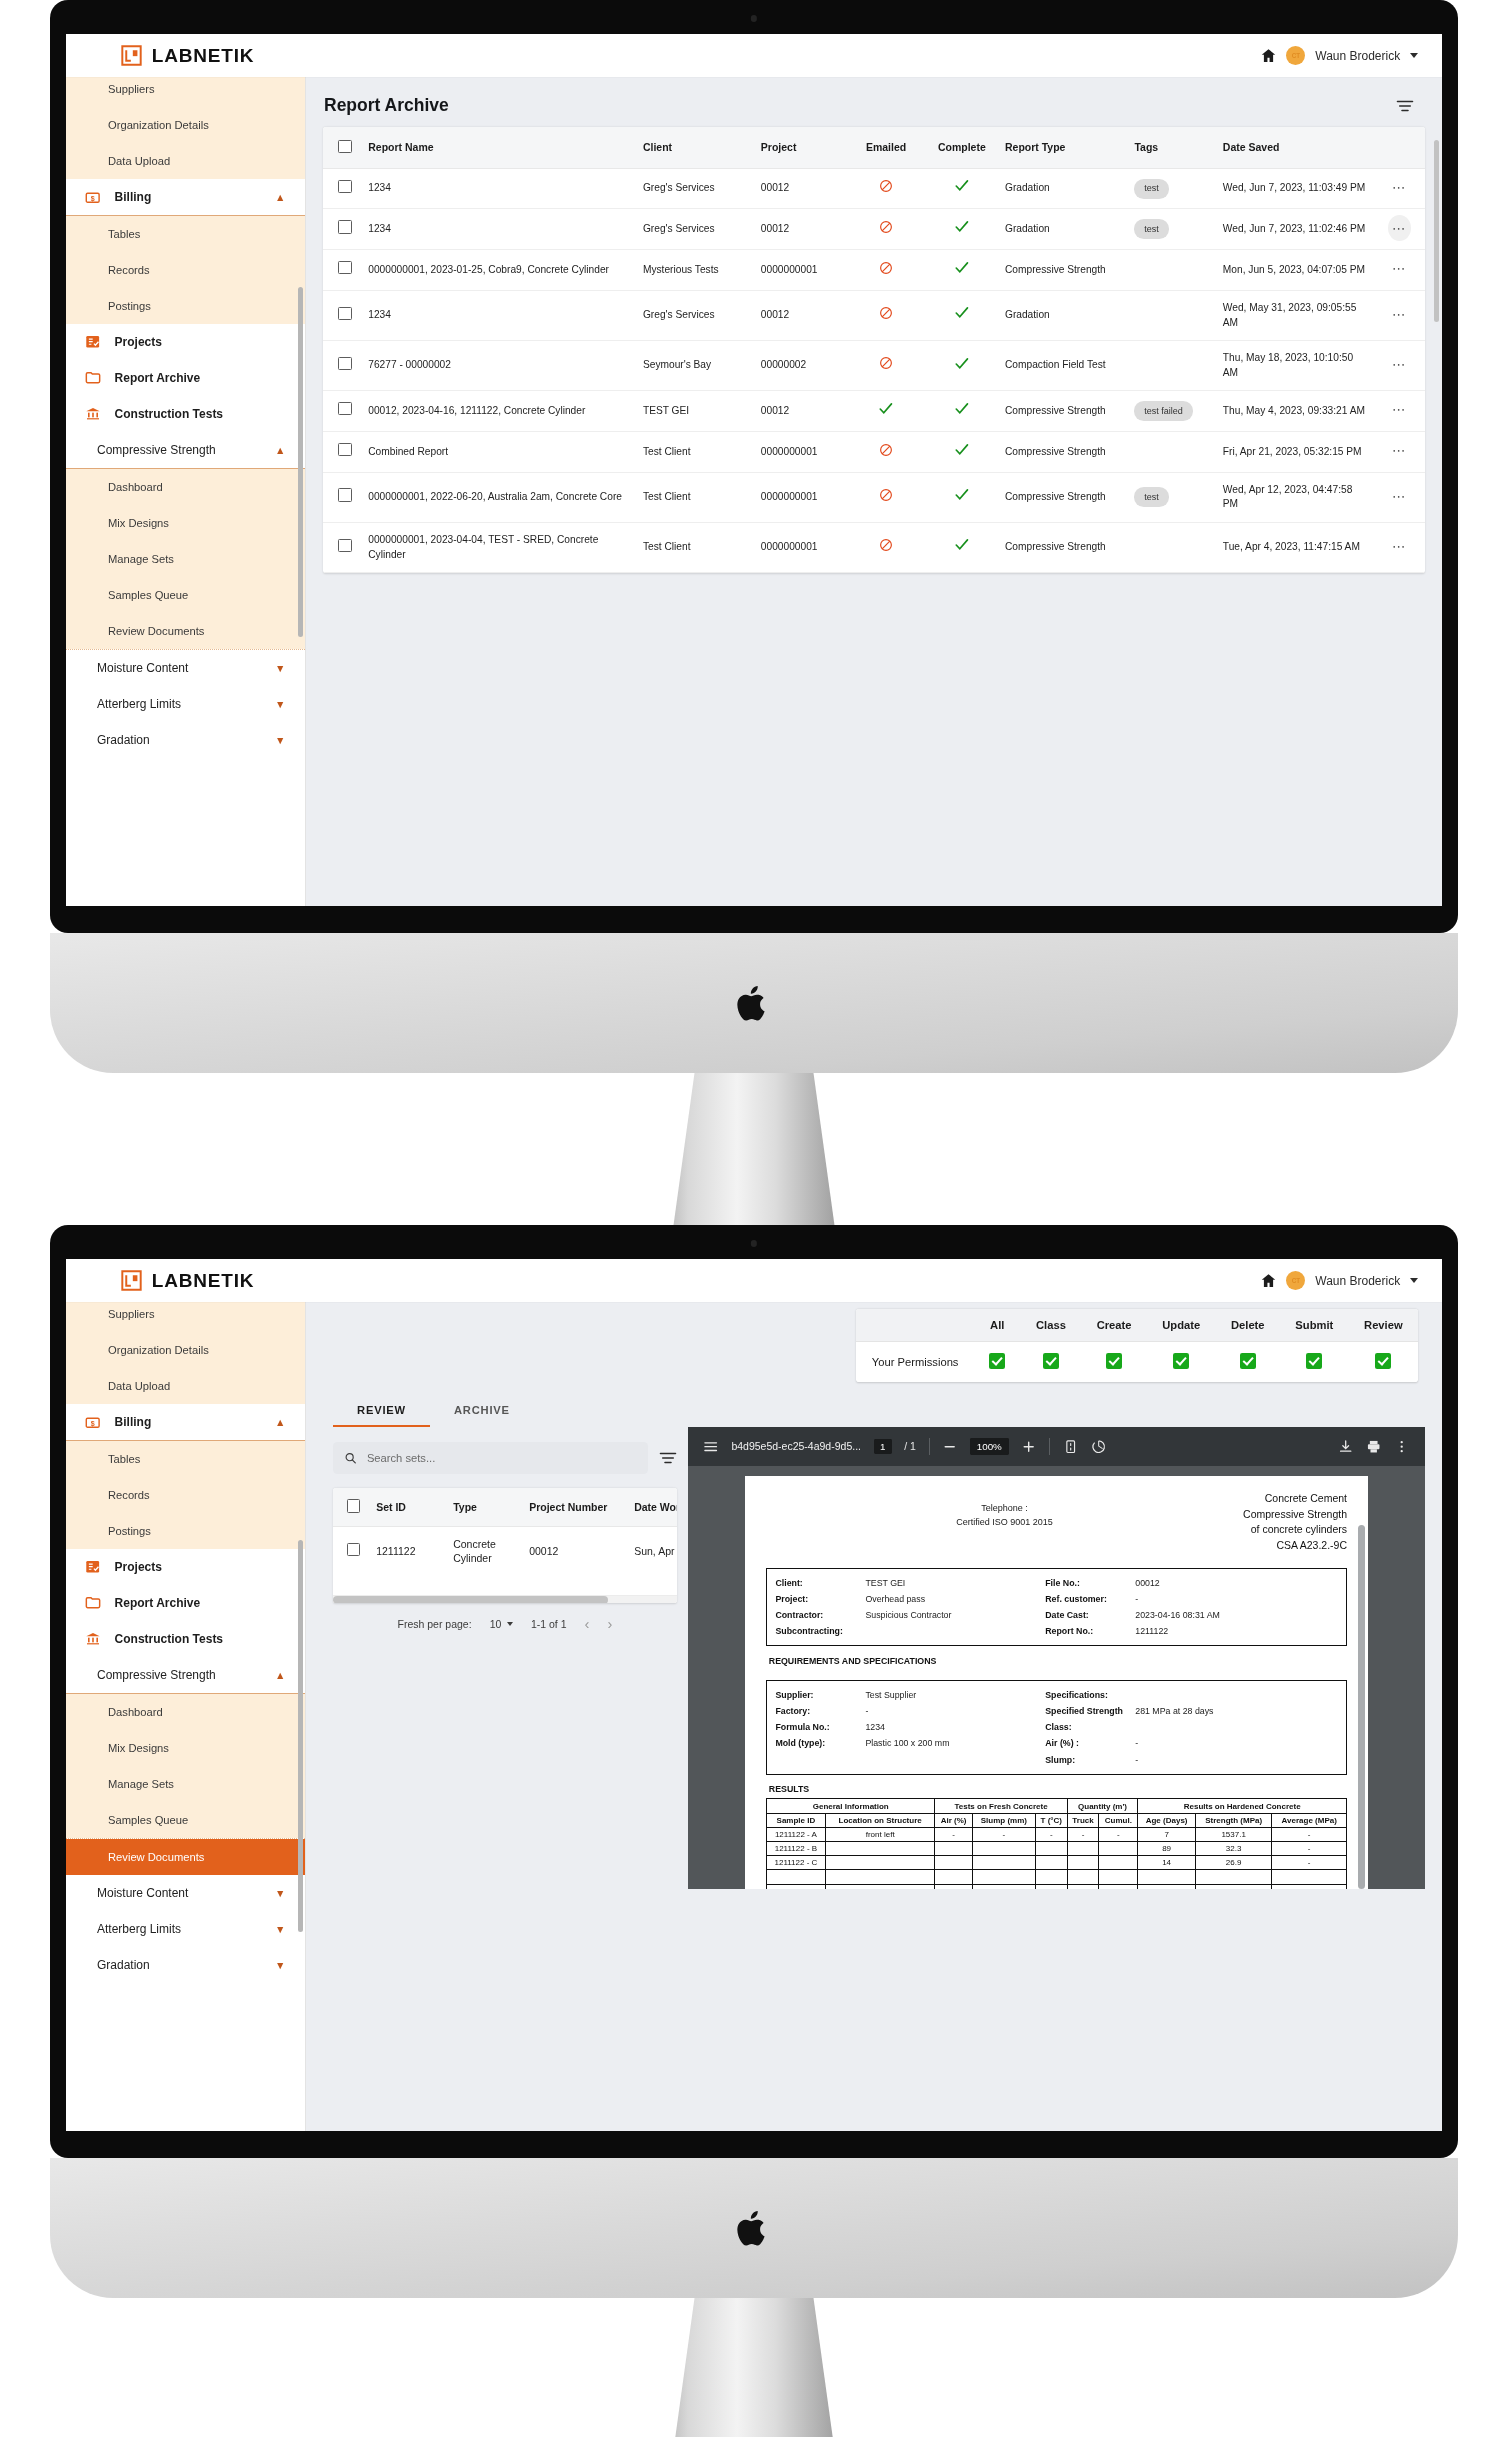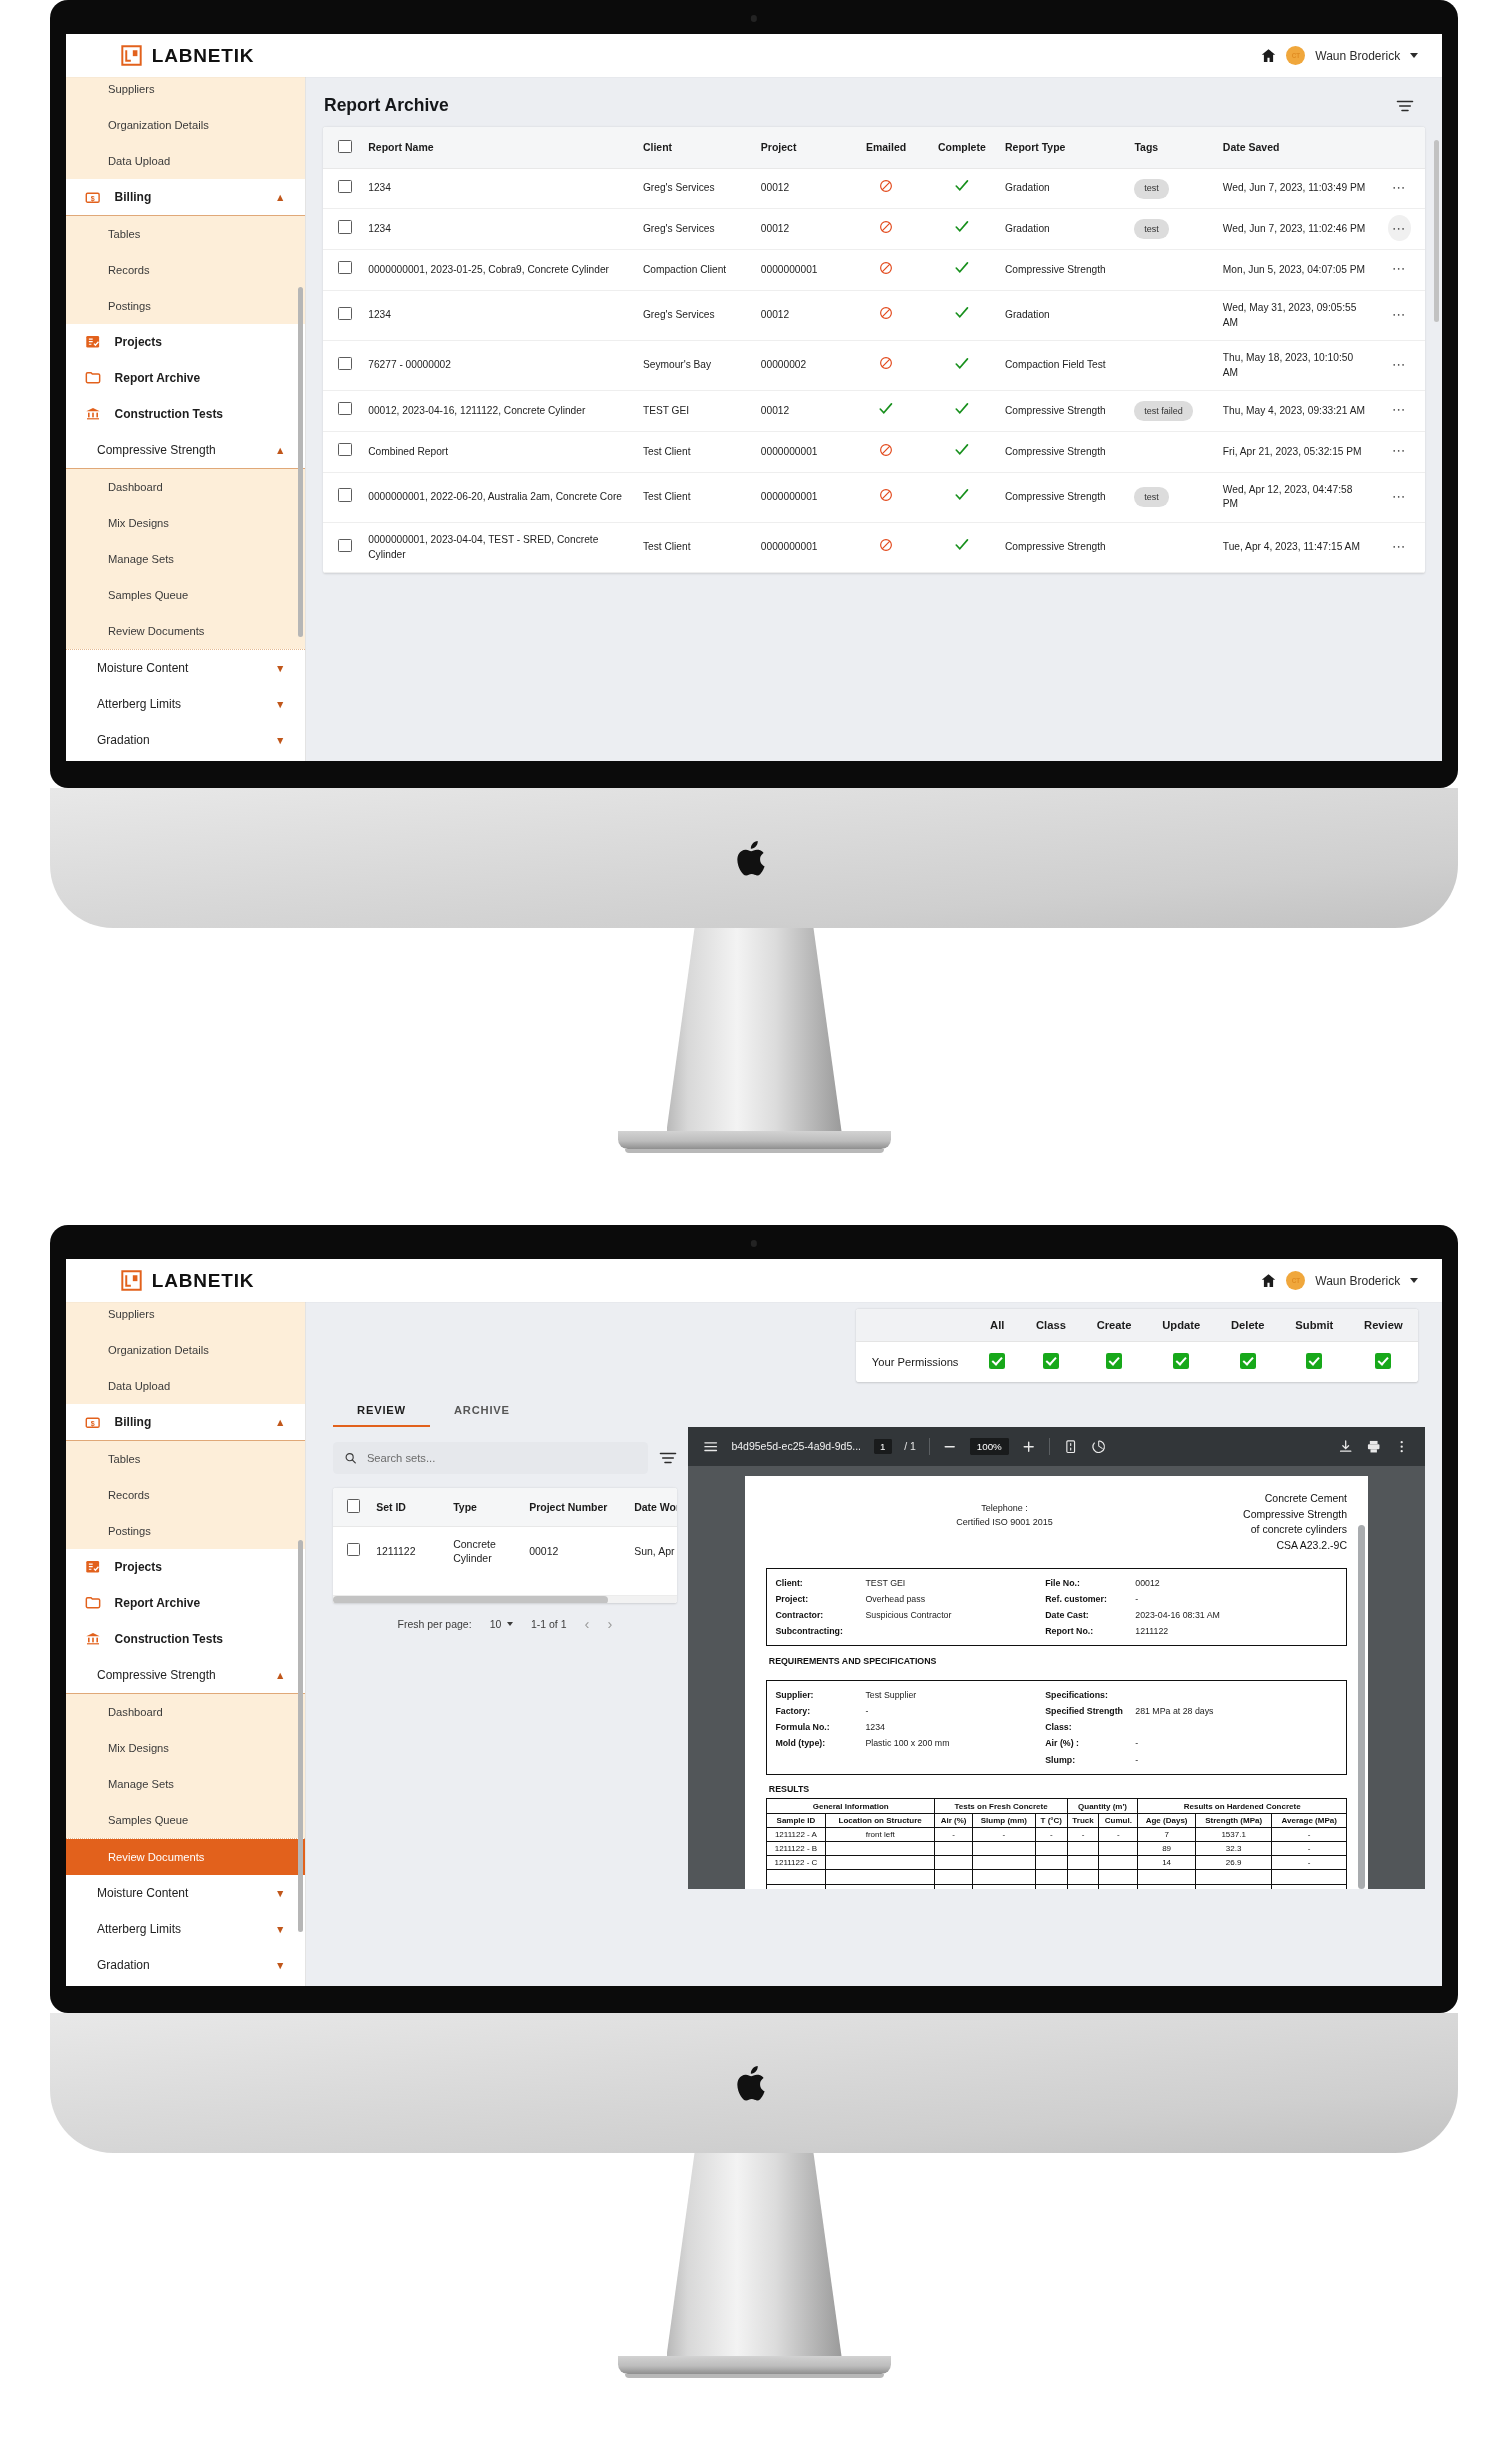--- a/index.html
+++ b/index.html
@@ -22,21 +22,21 @@
     background: #0b0b0b;
     border-radius: 18px;
     padding: 34px 16px 27px 16px;
   }
   .camera {
     position: absolute; top: 15.4px; left: 50%; transform: translateX(-50%);
     width: 6.3px; height: 6.3px; border-radius: 50%;
     background: #232323;
   }
   .screen {
-    width: 1376px; height: 727px;
+    width: 1376px; height: 872px;
     background: #15803d;
     overflow: hidden;
     position: relative;
   }
   .chin {
     margin: 0 auto;
     width: 1408px; height: 140px;
     background: linear-gradient(175deg,#e8e8e8 0%, #d9d9d9 45%, #cfcfcf 75%, #c2c2c2 100%);
     border-bottom-left-radius: 63px;
     border-bottom-right-radius: 63px;
@@ -493,21 +493,21 @@
                           <path d="M3.5 12.5 9 18.5 21 4.5" fill="none" stroke="#18901d" stroke-width="2.6" stroke-linecap="round"></path>
                         </svg></td>
                       <td class="c-type">Gradation</td>
                       <td class="c-tags"><span class="tag-chip">test</span></td>
                       <td class="c-date">Wed, Jun 7, 2023, 11:02:46 PM</td>
                       <td class="c-menu"><span class="dots dots-hover">⋯</span></td>
                     </tr>
                     <tr>
                       <td class="c-check"><span class="cbox"></span></td>
                       <td class="c-name">0000000001, 2023-01-25, Cobra9, Concrete Cylinder</td>
-                      <td class="c-client">Compaction Client</td>
+                      <td class="c-client">Mysterious Tests</td>
                       <td class="c-proj">0000000001</td>
                       <td class="c-email"><svg class="noent" viewBox="0 0 24 24">
                           <circle cx="12" cy="12" r="9.2" fill="none" stroke="#e2491b" stroke-width="2"></circle>
                           <path d="M5.4 18.6 18.6 5.4" stroke="#e2491b" stroke-width="2"></path>
                         </svg></td>
                       <td class="c-comp"><svg class="tick" viewBox="0 0 24 24">
                           <path d="M3.5 12.5 9 18.5 21 4.5" fill="none" stroke="#18901d" stroke-width="2.6" stroke-linecap="round"></path>
                         </svg></td>
                       <td class="c-type">Compressive Strength</td>
                       <td class="c-tags"></td>

